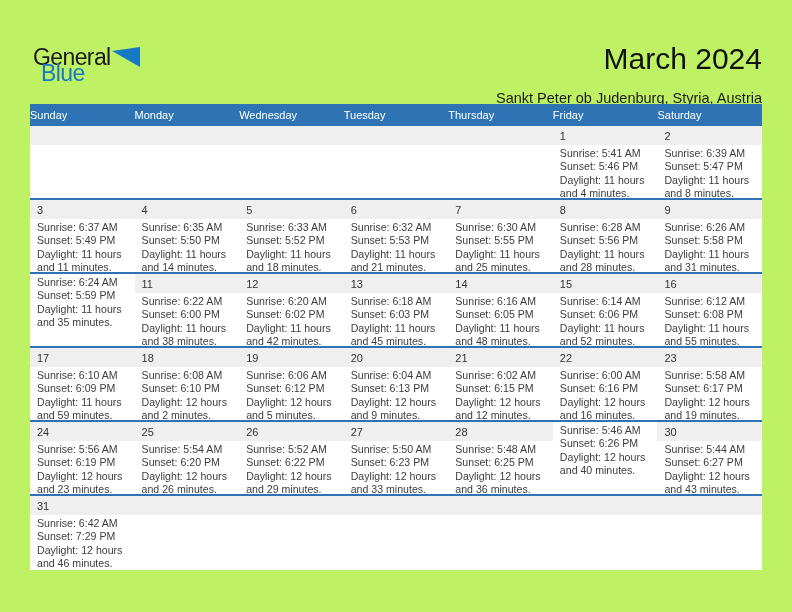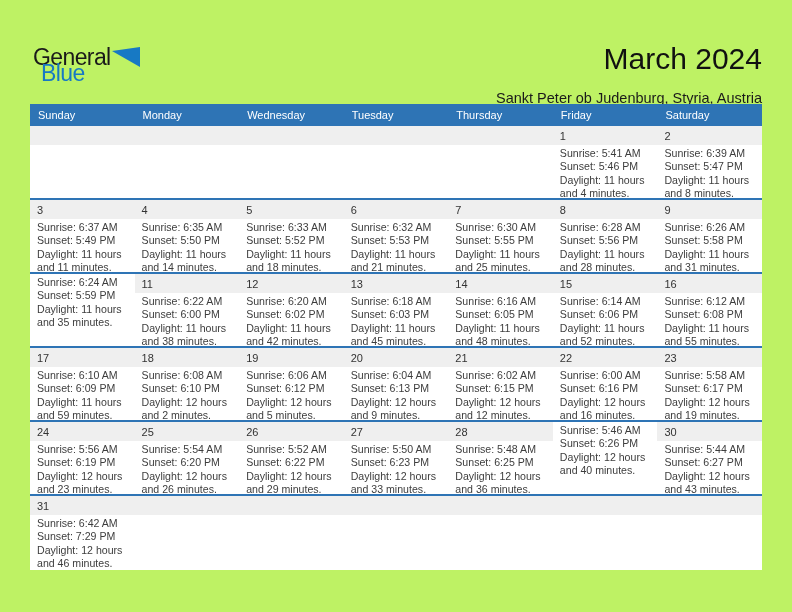--- a/index.html
+++ b/index.html
@@ -35,21 +35,21 @@
   }
 
   
   .calendar { position: absolute; left: 30px; top: 104px; width: 732px; }
   .weekday-header {
     display: grid; grid-template-columns: repeat(7, 1fr);
     height: 22px; line-height: 22px;
     background: var(--accent, #2E74B5);
     color: #ffffff; font-size: 11px;
   }
-  .wd { padding-left: 8px; overflow: hidden; white-space: nowrap; }
+  .wd { padding-left: 0; overflow: hidden; white-space: nowrap; }
 
   .week {
     display: grid; grid-template-columns: repeat(7, 1fr);
     height: 74px; box-sizing: border-box;
     border-bottom: 2px solid var(--accent, #2E74B5);
     background: #ffffff;
   }
   .week:last-child { border-bottom: none; }
 
   .cell { overflow: hidden; }

